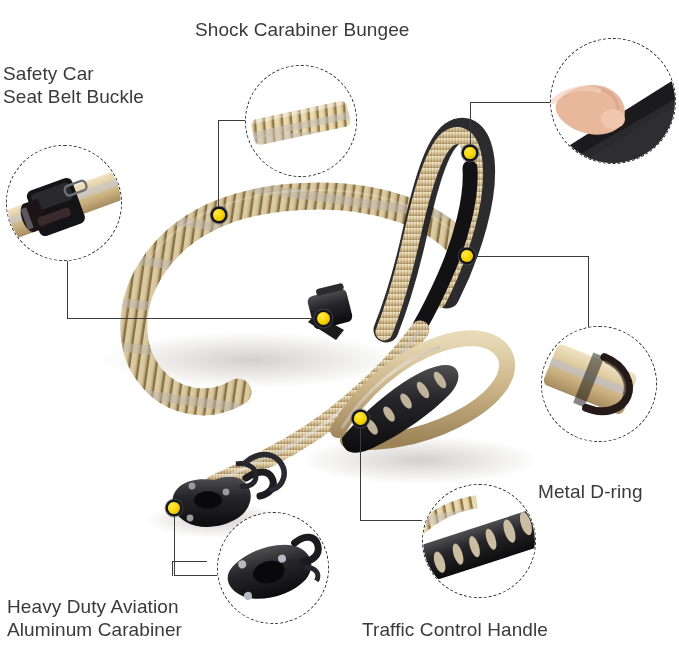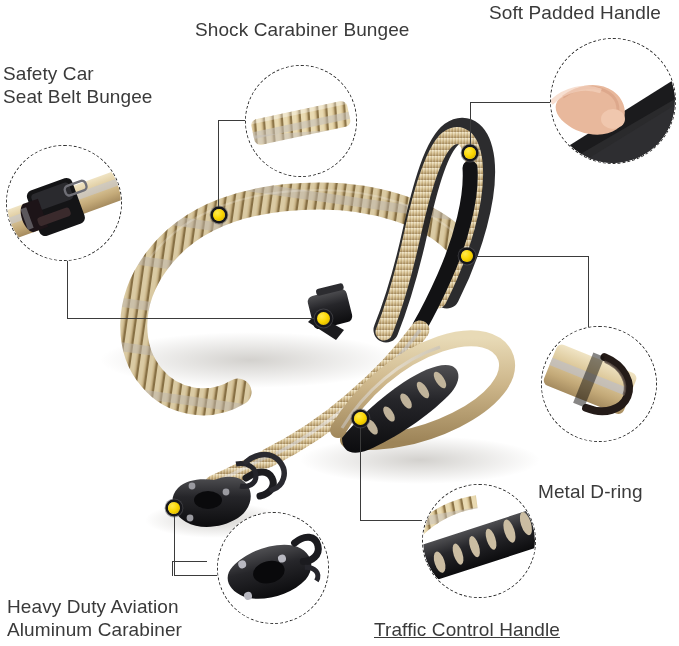--- a/index.html
+++ b/index.html
@@ -281,26 +281,25 @@
             <ellipse cx="68" cy="58" rx="4.4" ry="11"></ellipse>
             <ellipse cx="88" cy="56" rx="5" ry="12"></ellipse>
             <ellipse cx="106" cy="54" rx="5" ry="12"></ellipse>
           </g>
         </g>
       </svg>
     </div>
   </div>
 
   <div class="label" style="left:3px;top:62px;">Safety Car
-Seat Belt Bungee</div>
+Seat Belt Buckle</div>
 
   <div class="label" style="left:195px;top:18px;">Shock Carabiner Bungee</div>
 
-  <div class="label" style="left:489px;top:1px;">Soft Padded Handle</div>
 
   <div class="label" style="left:538px;top:448px;margin-top:32px;">Metal D-ring</div>
 
   <div class="label" style="left:7px;top:595px;">Heavy Duty Aviation
 Aluminum Carabiner</div>
 
-  <div class="label" style="left:374px;top:618px;text-decoration:underline;">Traffic Control Handle</div>
+  <div class="label" style="left:362px;top:618px;">Traffic Control Handle</div>
 
 </div>
 
 </body></html>

